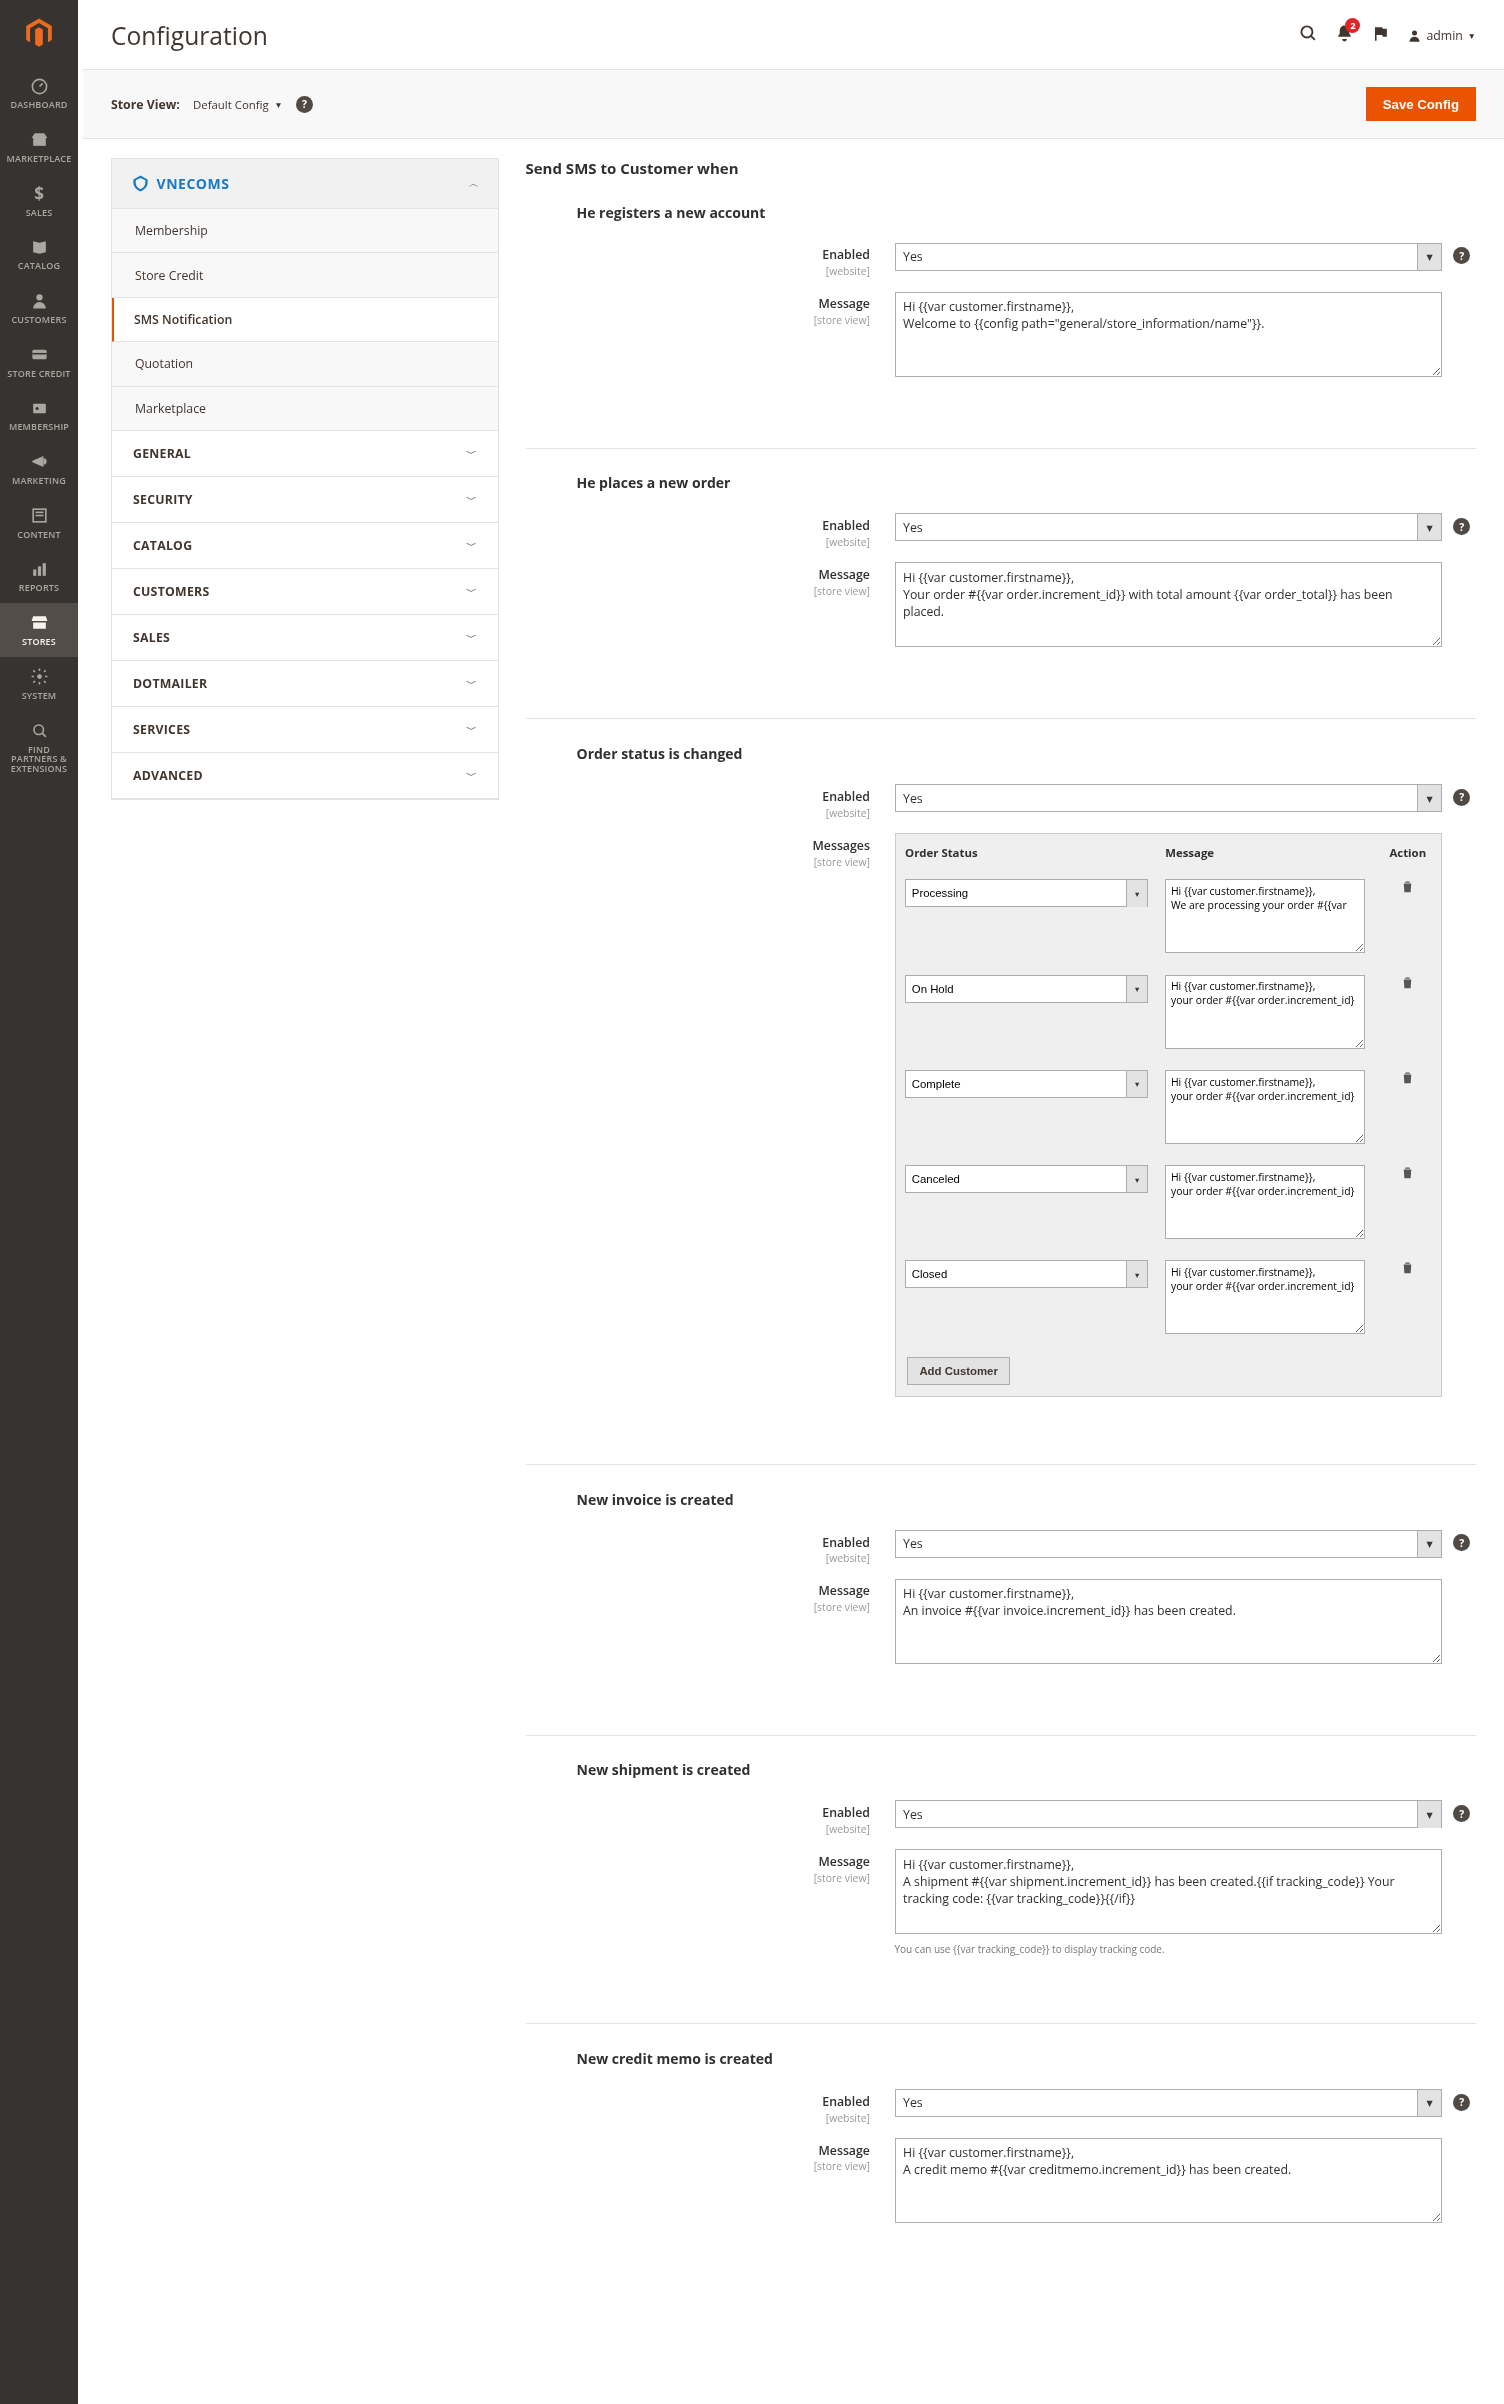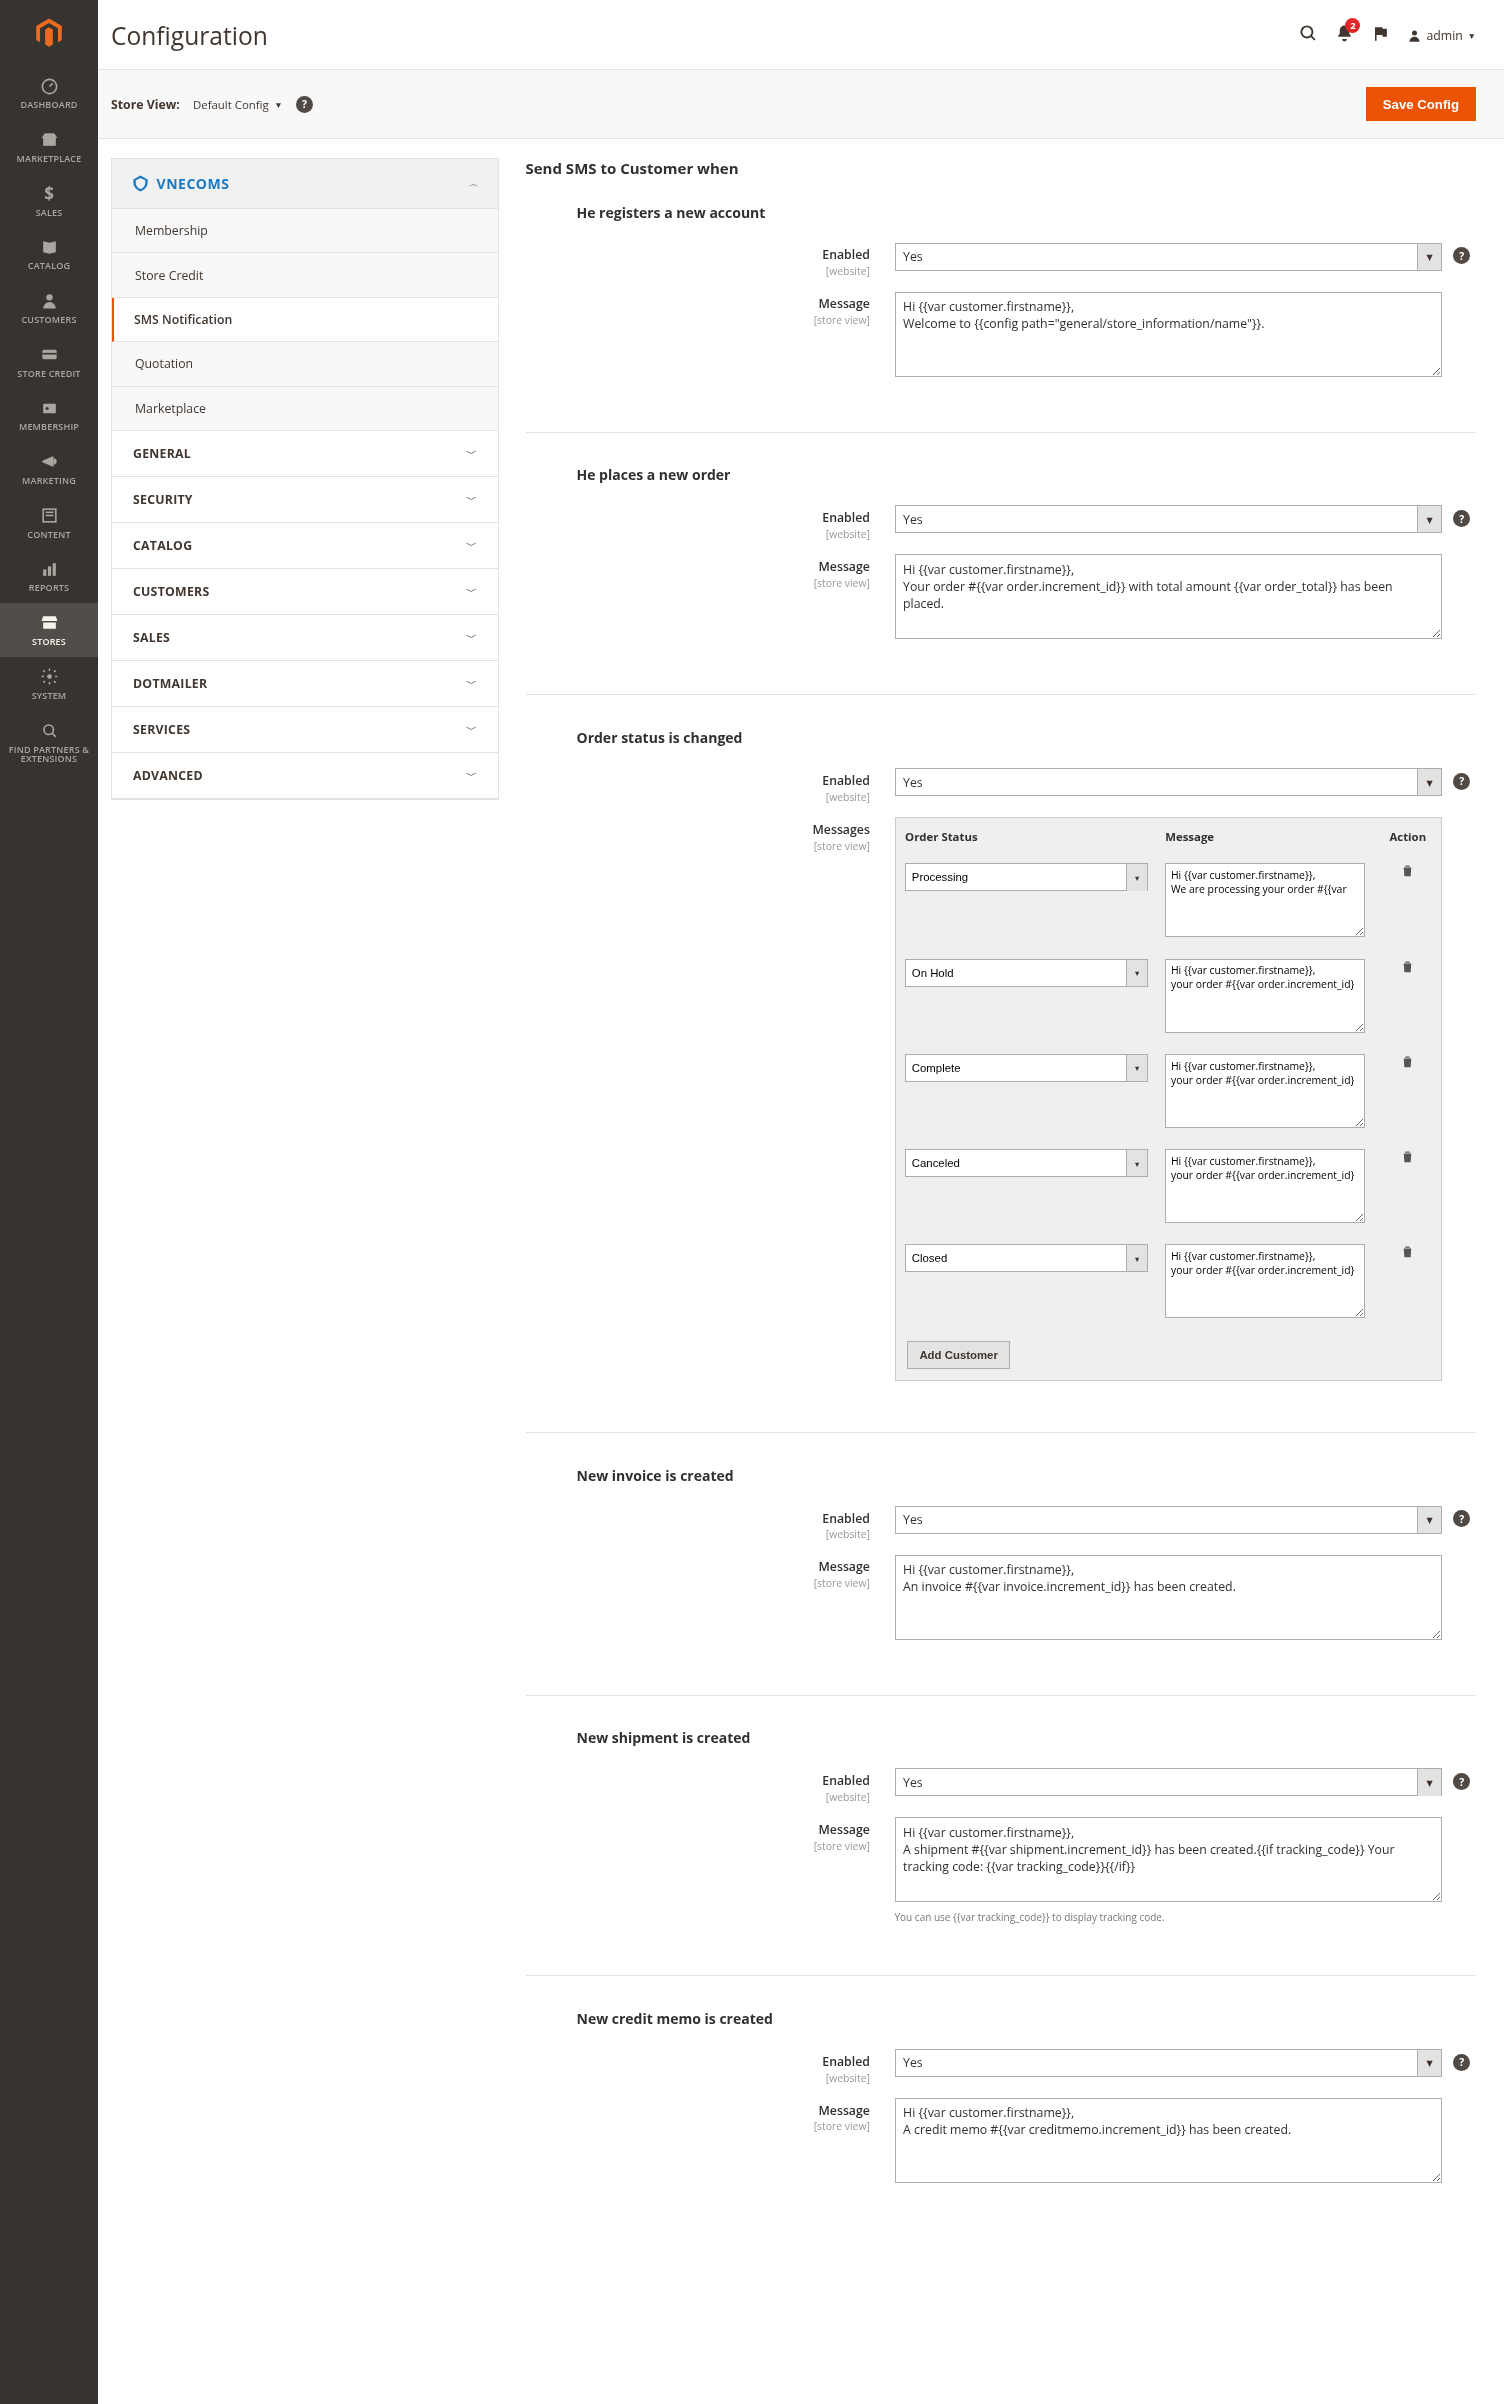--- a/index.html
+++ b/index.html
@@ -1,17 +1,17 @@
 <!DOCTYPE html>
 <html style="font-size:15px"><head>
 <meta charset="utf-8">
 <style>
 *{box-sizing:border-box;margin:0;padding:0}
 body{font-family:'Open Sans',Arial,sans-serif;font-size:12.3px;color:#41362f;background:#fff}
-.admin-menu{position:fixed;left:0;top:0;bottom:0;width:98px;background:#373330;z-index:100}
+.admin-menu{position:fixed;left:0;top:0;bottom:0;width:78px;background:#373330;z-index:100}
 .logo{height:66px;display:flex;align-items:center;justify-content:center;cursor:pointer}
 .logo svg{width:32px;height:32px}
 .menu-item{display:flex;flex-direction:column;align-items:center;padding:9.5px 3.8px;cursor:pointer;color:#aaa6a0;text-align:center}
 .menu-item.active{background:#524d49;color:#f7f3eb}
 .menu-icon{font-size:19px;margin-bottom:3.8px;height:21px;display:flex;align-items:center;justify-content:center}
 .menu-label{font-size:9px;font-weight:600;letter-spacing:.02em;line-height:1.1}
 .page-wrapper{margin-left:83px;min-height:100vh}
 .page-header{padding:19px 28px 17px;display:flex;align-items:center;justify-content:space-between}
 .page-title{font-size:24.6px;font-weight:400;color:#41362f}
 .header-actions{display:flex;align-items:center;gap:17px}
@@ -30,21 +30,21 @@
 .tab-group-head{background:#f1f1f1;padding:15px 19px;display:flex;align-items:center;justify-content:space-between;cursor:pointer;border-bottom:0.9px solid #e3e3e3}
 .vnecoms-logo{display:flex;align-items:center;gap:6.6px;color:#1979c3;font-weight:700;font-size:14px;letter-spacing:0.5px}
 .vnecoms-logo svg{width:19px;height:19px}
 .tab-items{background:#f8f8f8}
 .tab-item{padding:13.2px 23px;border-bottom:0.9px solid #e3e3e3;cursor:pointer;font-size:12.3px;color:#41362f}
 .tab-item.active{background:#fff;border-left:2.8px solid #eb5202;font-weight:600;padding-left:20px}
 .tab-section{background:#fff;padding:14px 21px;border-bottom:0.9px solid #e3e3e3;display:flex;align-items:center;justify-content:space-between;cursor:pointer;font-weight:700;font-size:12.3px;letter-spacing:.02em}
 .chevron{font-size:10.4px;color:#777;user-select:none}
 .config-form{flex:1;min-width:0}
 .section-header{font-size:15px;font-weight:700;color:#303030;padding:0 0 19px 0}
-.fieldset{border-bottom:0.9px solid #e3e3e3;padding-bottom:38px;margin-bottom:8px}
+.fieldset{border-bottom:0.9px solid #e3e3e3;padding-bottom:54px;margin-bottom:0}
 .fieldset-title{font-size:14px;font-weight:700;color:#303030;padding:24.6px 0 21px 51px}
 .first-fieldset .fieldset-title{padding-top:5.7px}
 .form-row{display:flex;align-items:flex-start;margin-bottom:13.2px;padding-right:5.7px}
 .form-label-col{width:369px;text-align:right;padding-right:24.6px;padding-top:3.8px;flex-shrink:0}
 .form-label{font-size:12.3px;font-weight:600;color:#303030;display:block}
 .form-scope{font-size:10.4px;color:#999;display:block;margin-top:0.9px}
 .form-control-col{flex:1;position:relative;padding-right:28px}
 .select,.textarea{width:100%;border:0.9px solid #adadad;font-size:12.3px;font-family:inherit;color:#303030;background:#fff}
 .select{height:28px;padding:0 26.5px 0 7.6px;appearance:none;background-image:linear-gradient(45deg,transparent 50%,#41362f 50%),linear-gradient(135deg,#41362f 50%,transparent 50%);background-position:calc(100% - 13.2px) 12.3px,calc(100% - 9.5px) 12.3px;background-size:3.8px 3.8px,3.8px 3.8px;background-repeat:no-repeat}
 .select-wrap{position:relative}

